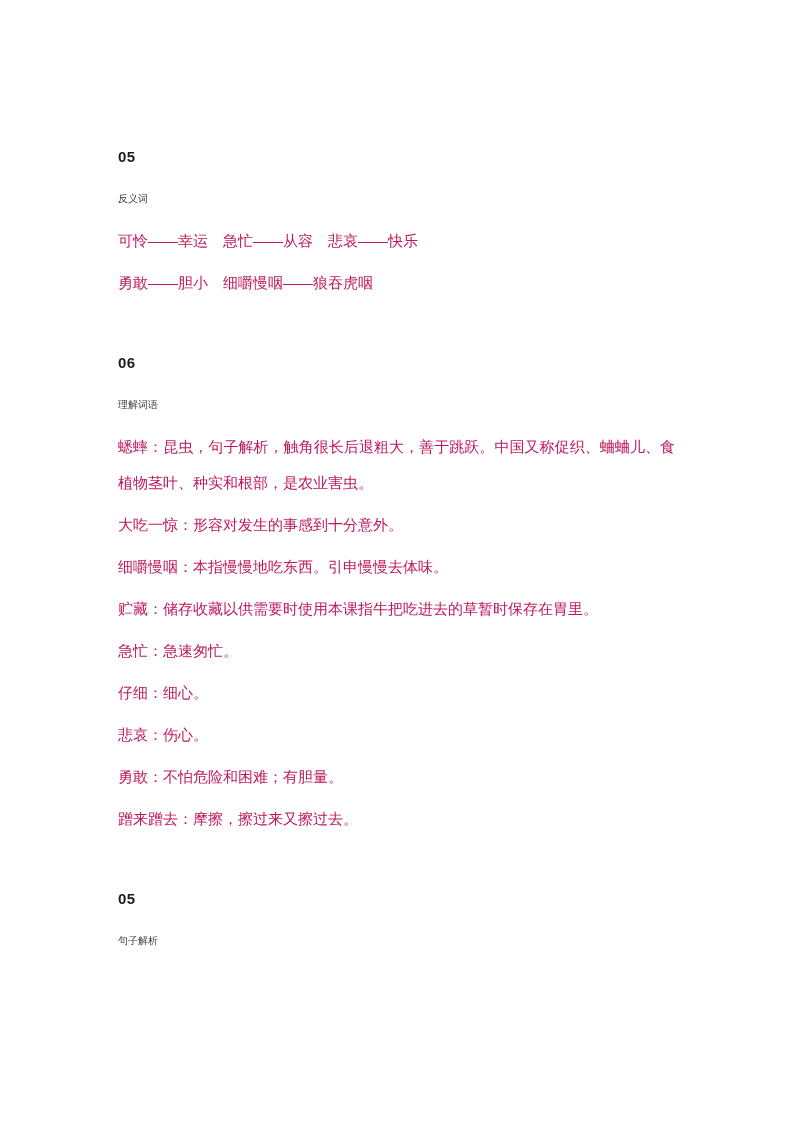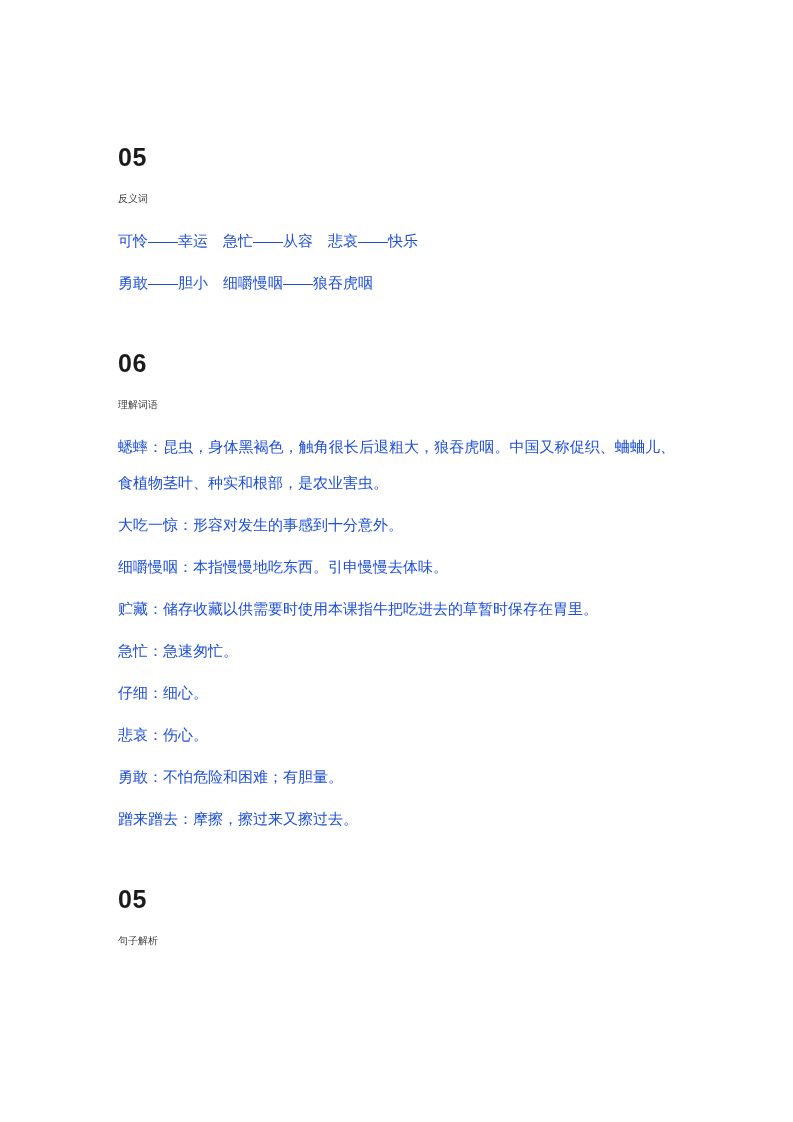--- a/index.html
+++ b/index.html
@@ -9,36 +9,36 @@
     height: 1122px;
     margin: 0 auto;
     background: #ffffff;
     padding: 139px 118px 0 118px;
     overflow: hidden;
     font-family: "Liberation Sans", sans-serif;
   }
   .section { margin-bottom: 44px; }
   .section:last-child { margin-bottom: 0; }
   .sec-num {
-    font-size: 25px;
+    font-size: 15px;
     font-weight: bold;
     color: #1b1b1b;
     line-height: 36px;
     margin-bottom: 6px;
     letter-spacing: 0.5px;
   }
   .sec-title {
     font-size: 10px;
     color: #3b3b3b;
     line-height: 36px;
     margin-bottom: 6px;
   }
   .para {
     font-size: 15px;
-    color: #1d4ed8;
+    color: #be185d;
     line-height: 36px;
     margin-bottom: 6px;
     max-width: 557px;
     white-space: pre-wrap;
     text-align: justify;
   }
 </style>
 </head>
 <body>
 
@@ -47,21 +47,21 @@
   <div class="section">
     <p class="sec-num">05</p>
     <p class="sec-title">反义词</p>
     <p class="para">可怜——幸运　急忙——从容　悲哀——快乐</p>
     <p class="para">勇敢——胆小　细嚼慢咽——狼吞虎咽</p>
   </div>
 
   <div class="section">
     <p class="sec-num">06</p>
     <p class="sec-title">理解词语</p>
-    <p class="para">蟋蟀：昆虫，身体黑褐色，触角很长后退粗大，狼吞虎咽。中国又称促织、蛐蛐儿、食植物茎叶、种实和根部，是农业害虫。</p>
+    <p class="para">蟋蟀：昆虫，句子解析，触角很长后退粗大，善于跳跃。中国又称促织、蛐蛐儿、食植物茎叶、种实和根部，是农业害虫。</p>
     <p class="para">大吃一惊：形容对发生的事感到十分意外。</p>
     <p class="para">细嚼慢咽：本指慢慢地吃东西。引申慢慢去体味。</p>
     <p class="para">贮藏：储存收藏以供需要时使用本课指牛把吃进去的草暂时保存在胃里。</p>
     <p class="para">急忙：急速匆忙。</p>
     <p class="para">仔细：细心。</p>
     <p class="para">悲哀：伤心。</p>
     <p class="para">勇敢：不怕危险和困难；有胆量。</p>
     <p class="para">蹭来蹭去：摩擦，擦过来又擦过去。</p>
   </div>
 

